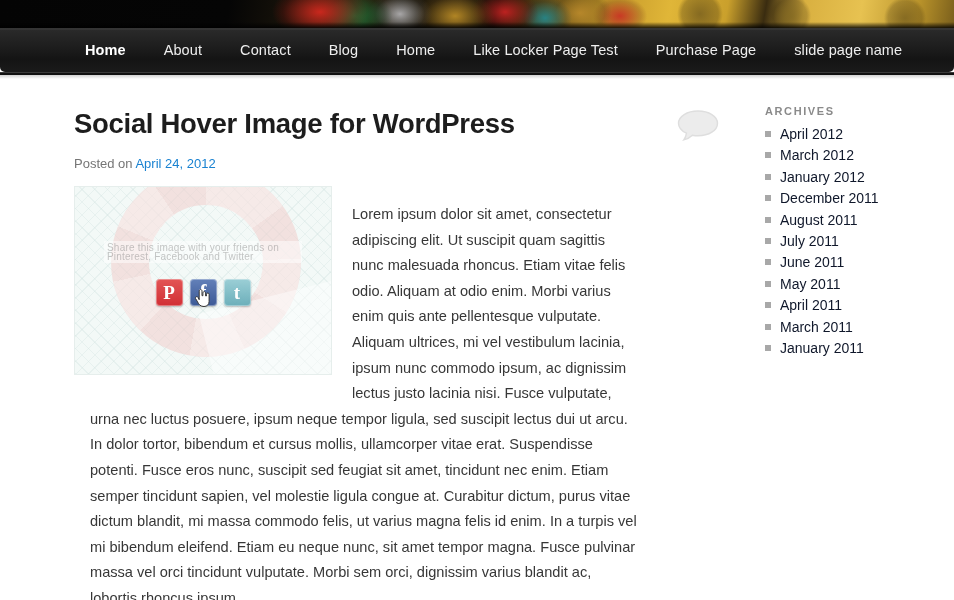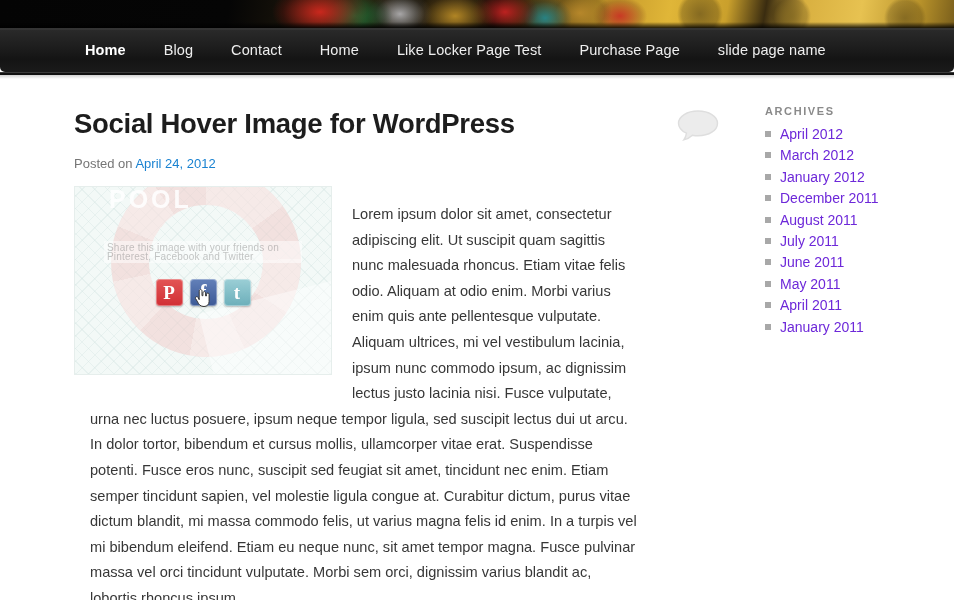--- a/index.html
+++ b/index.html
@@ -289,38 +289,39 @@
     font-size: 14px;
     line-height: 16px;
   }
   .archive-item .bullet {
     position: absolute;
     left: 0; top: 5px;
     width: 6px; height: 6px;
     background: #a8a8a8;
   }
   .archive-item a {
-    color: #6d28d9;
+    color: #0f172a;
     text-decoration: none;
     cursor: pointer;
   }
 </style>
 </head>
 <body>
 
 <div class="header-banner">
   <div class="banner-art"></div>
   <div class="banner-fade-bottom"></div>
 </div>
 
 <nav class="navbar">
   <ul class="nav-list" id="nav-list">
       <li class="nav-item is-current">Home</li>
+      <li class="nav-item">About</li>
+      <li class="nav-item">Contact</li>
       <li class="nav-item">Blog</li>
-      <li class="nav-item">Contact</li>
       <li class="nav-item">Home</li>
       <li class="nav-item">Like Locker Page Test</li>
       <li class="nav-item">Purchase Page</li>
       <li class="nav-item">slide page name</li>
     </ul>
 </nav>
 <div class="navbar-underline1"></div>
 <div class="navbar-underline2"></div>
 <div class="navbar-shadow"></div>
 
@@ -340,21 +341,20 @@
         </svg>
       </span>
     </header>
 
     <figure class="post-figure">
       <div class="figure-photo">
         <div class="photo-hatch"></div>
         <div class="photo-ring"></div>
         <div class="photo-ring-stripes"></div>
         <div class="photo-corner"></div>
-        <div class="photo-caption">POOL</div>
         <div class="photo-wash"></div>
       </div>
 
       <div class="share-overlay">
         <div class="share-text">Share this image with your friends on Pinterest, Facebook and Twitter</div>
         <div class="share-buttons" id="share-buttons">
             <div class="share-btn pinterest">P</div>
             <div class="share-btn facebook">f</div>
             <div class="share-btn twitter">t</div>
           </div>
@@ -376,17 +376,18 @@
     <ul class="archive-list" id="archive-list">
         <li class="archive-item"><span class="bullet"></span><a href="#">April 2012</a></li>
         <li class="archive-item"><span class="bullet"></span><a href="#">March 2012</a></li>
         <li class="archive-item"><span class="bullet"></span><a href="#">January 2012</a></li>
         <li class="archive-item"><span class="bullet"></span><a href="#">December 2011</a></li>
         <li class="archive-item"><span class="bullet"></span><a href="#">August 2011</a></li>
         <li class="archive-item"><span class="bullet"></span><a href="#">July 2011</a></li>
         <li class="archive-item"><span class="bullet"></span><a href="#">June 2011</a></li>
         <li class="archive-item"><span class="bullet"></span><a href="#">May 2011</a></li>
         <li class="archive-item"><span class="bullet"></span><a href="#">April 2011</a></li>
+        <li class="archive-item"><span class="bullet"></span><a href="#">March 2011</a></li>
         <li class="archive-item"><span class="bullet"></span><a href="#">January 2011</a></li>
       </ul>
   </aside>
 
 </div>
 
 </body></html>

